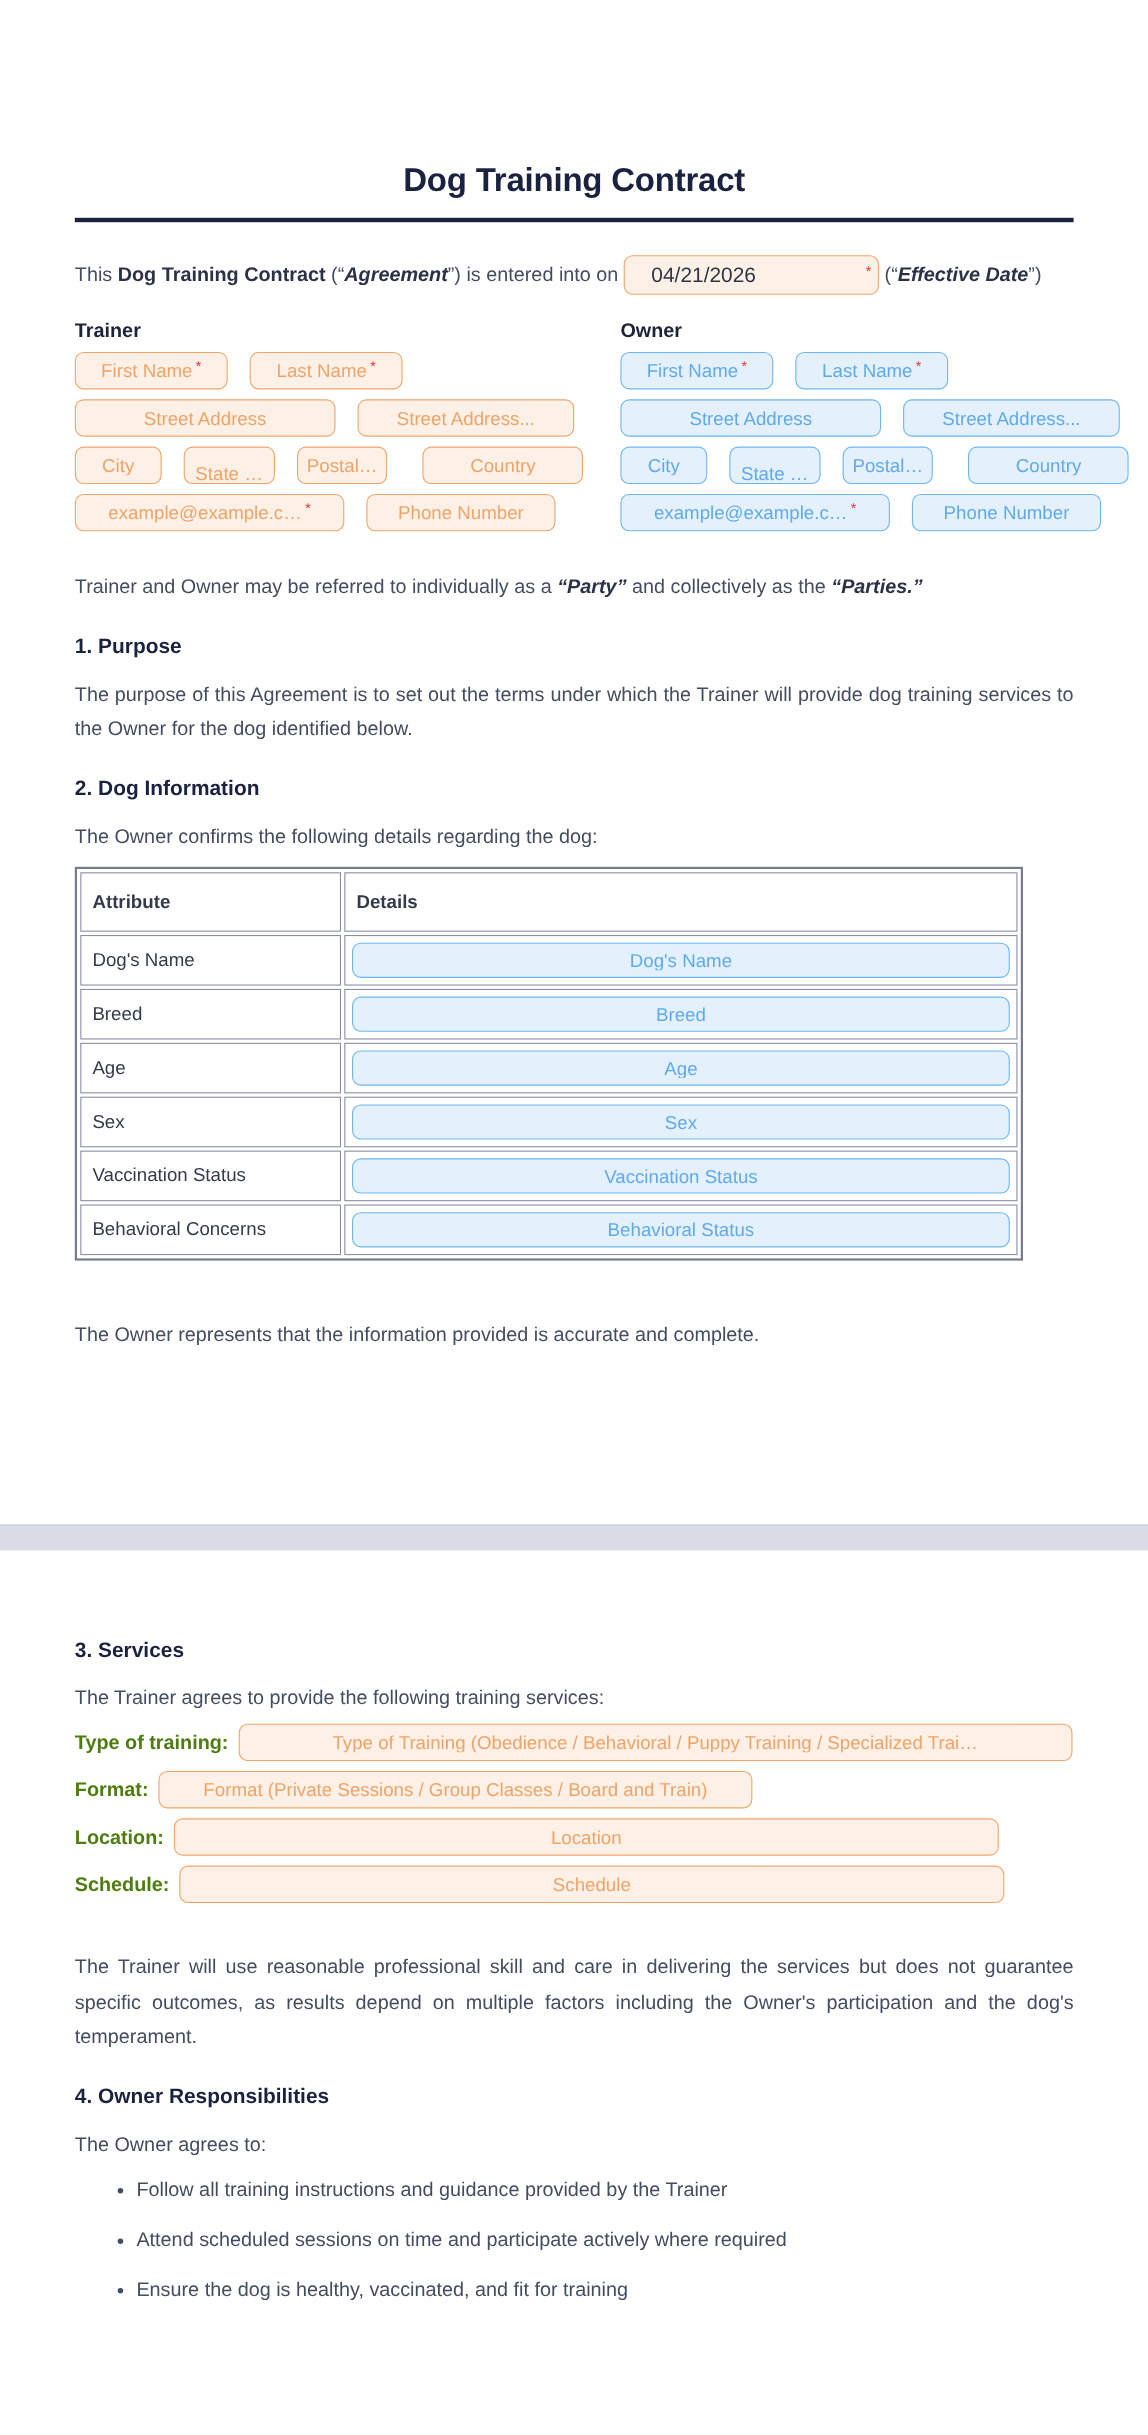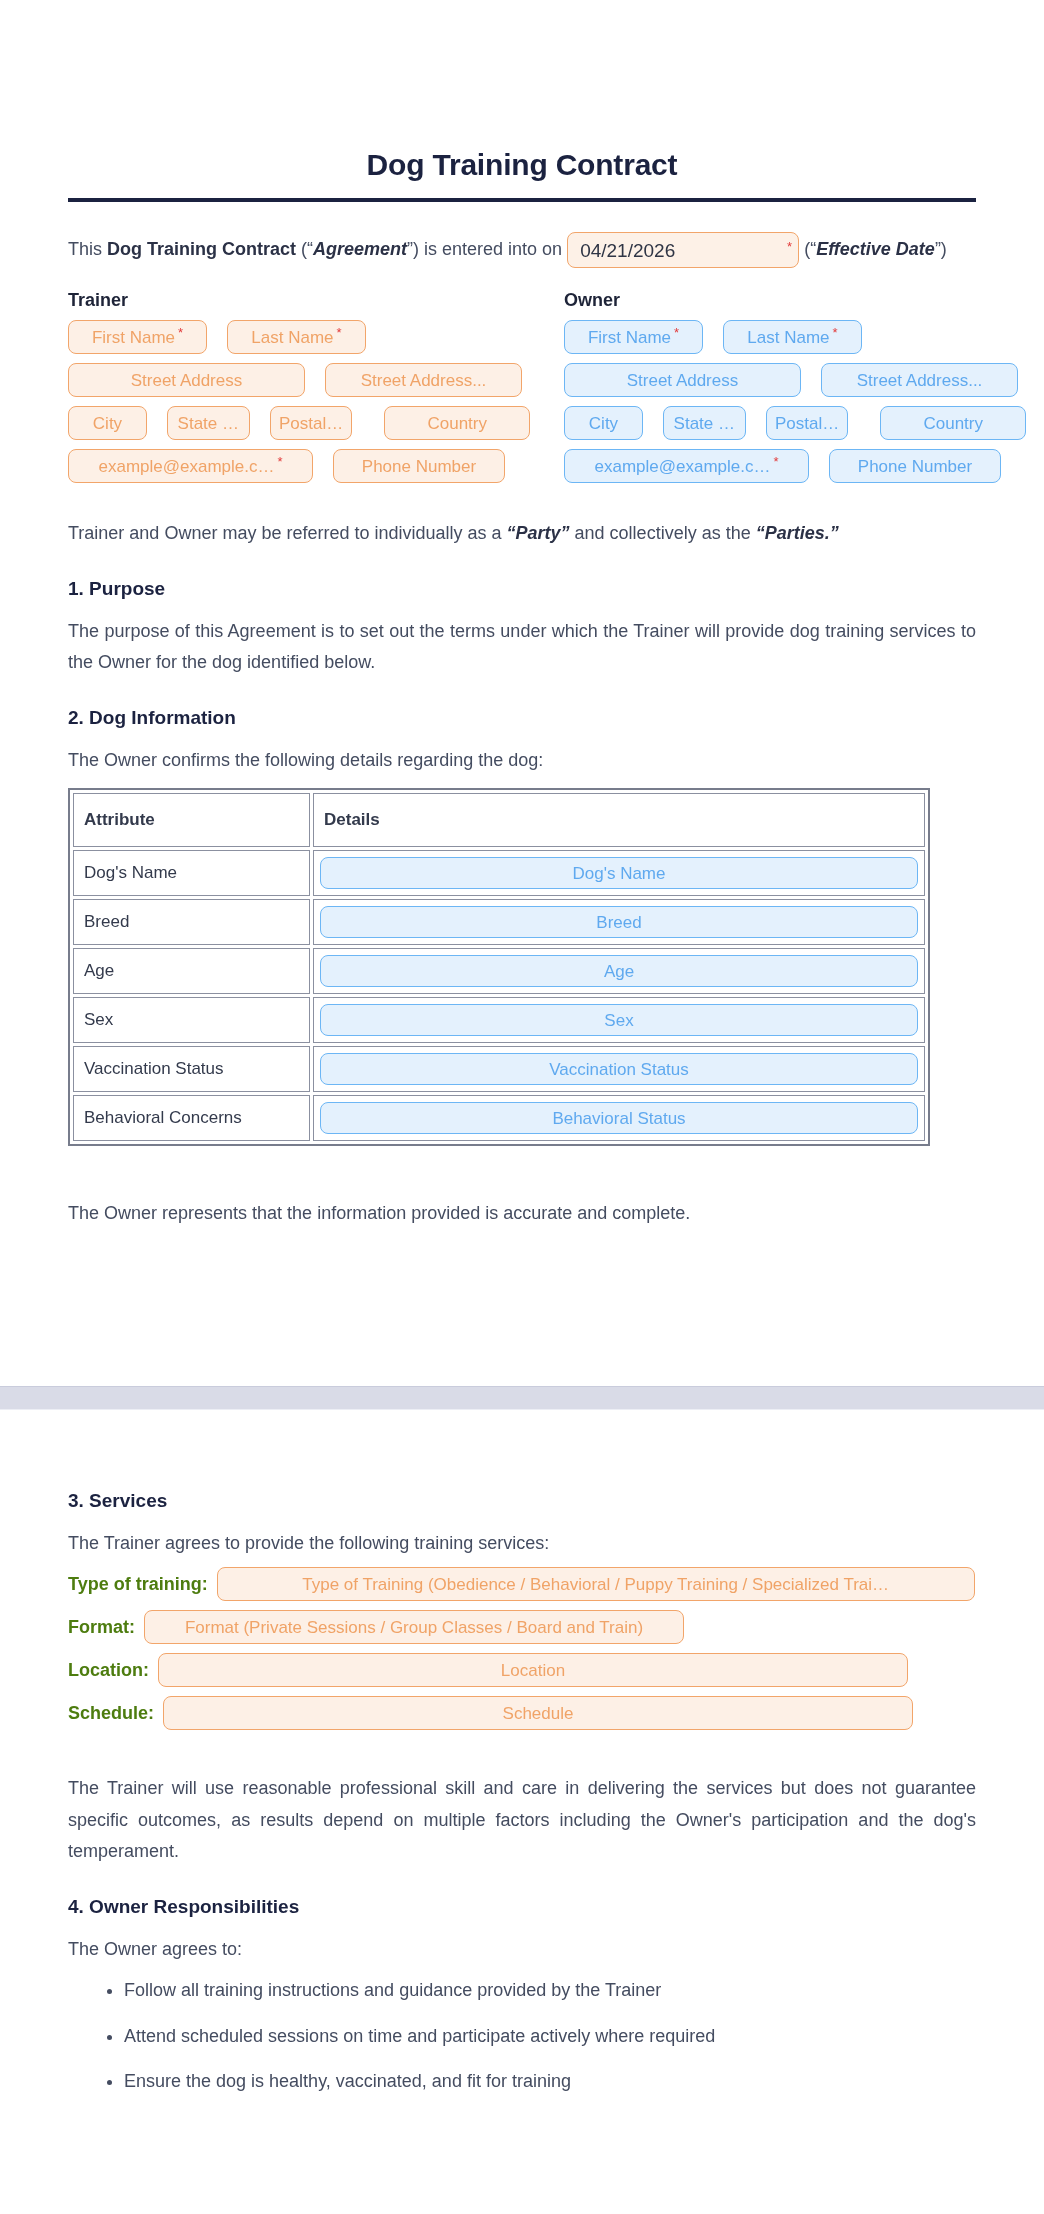--- a/index.html
+++ b/index.html
@@ -100,21 +100,21 @@
     color: #5fa9ef;
   }
   .fld.date {
     border: 1.5px solid #f2a56a;
     background: #fdf1e7;
     color: #2f3545;
     justify-content: flex-start;
     font-size: 19px;
     height: 36px;
     width: 232px;
-    padding-left: 12px;
+    padding-left: 24px;
   }
   .req {
     color: #e23b3b;
     font-size: 13px;
     line-height: 1;
     position: relative;
     top: -5px;
     margin-left: 3px;
   }
   .req.outside {
@@ -135,21 +135,21 @@
     font-size: 18px;
     font-weight: bold;
     color: #1e2438;
     margin-bottom: 9px;
   }
   .row { display: flex; gap: 20px; margin-bottom: 9px; }
   .w-half { width: 139px; }
   .w-street { width: 237px; }
   .w-street2 { width: 197px; }
   .w-city { width: 82px; }
-  .w-state { width: 86px; }
+  .w-state { width: 86px; align-items: flex-end; }
   .w-postal { width: 86px; }
   .w-country { width: 152px; margin-left: 12px; }
   .w-email { width: 245px; }
   .w-phone { width: 172px; }
 
   
   h2.sec {
     font-size: 19px;
     font-weight: bold;
     color: #1b2240;

